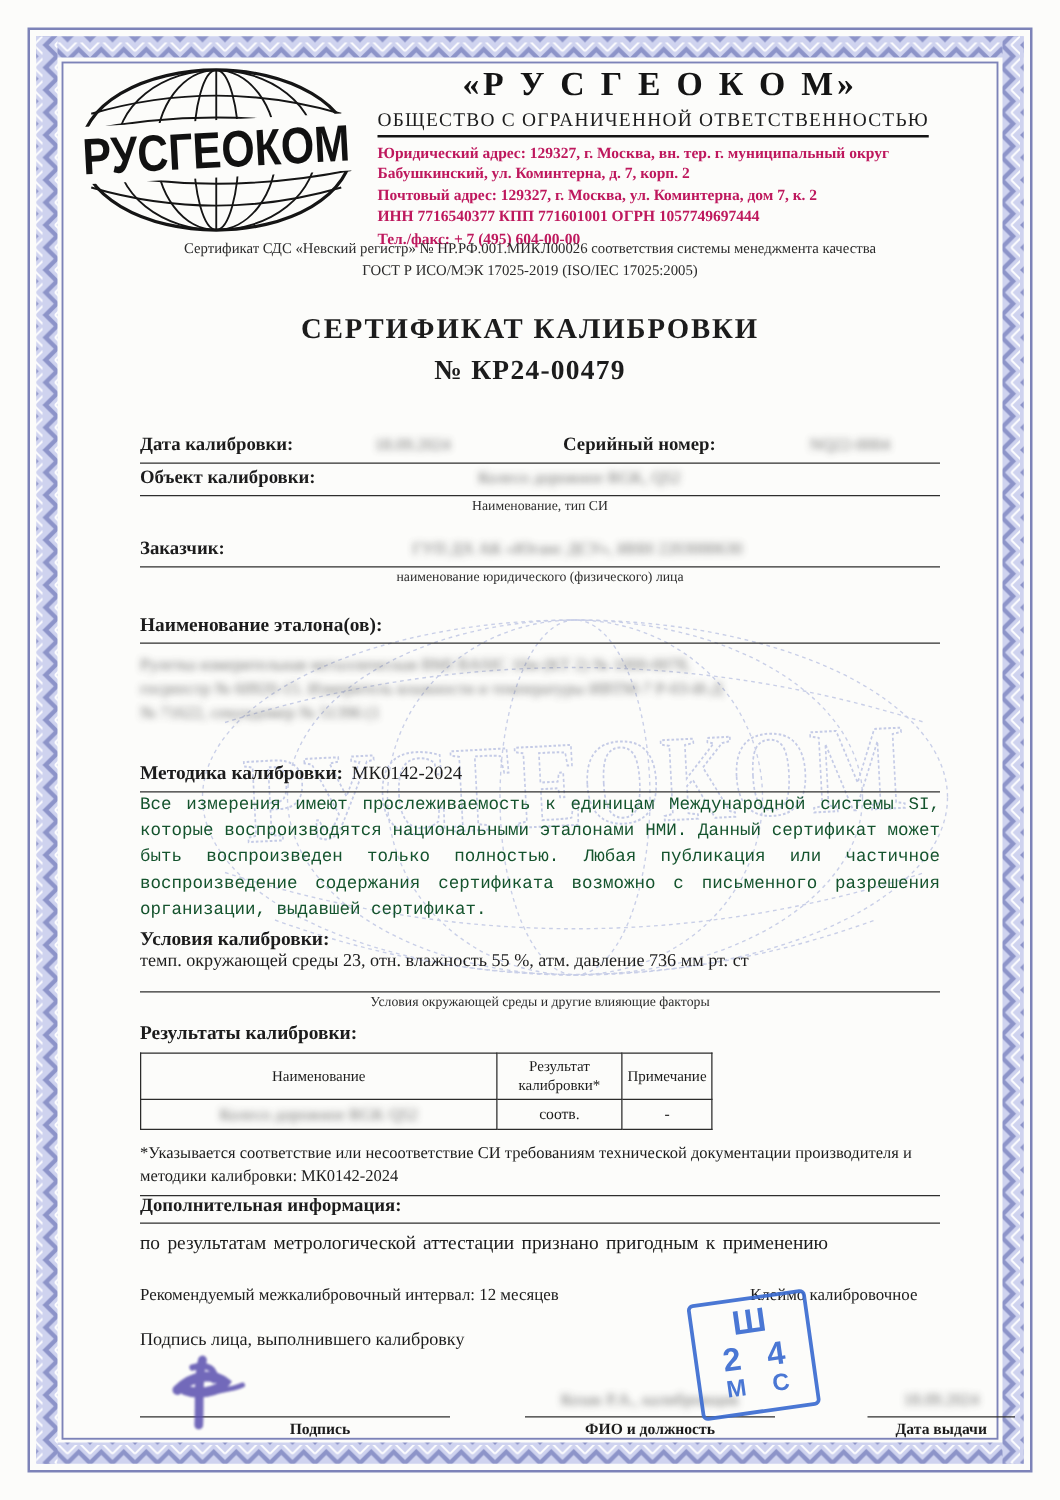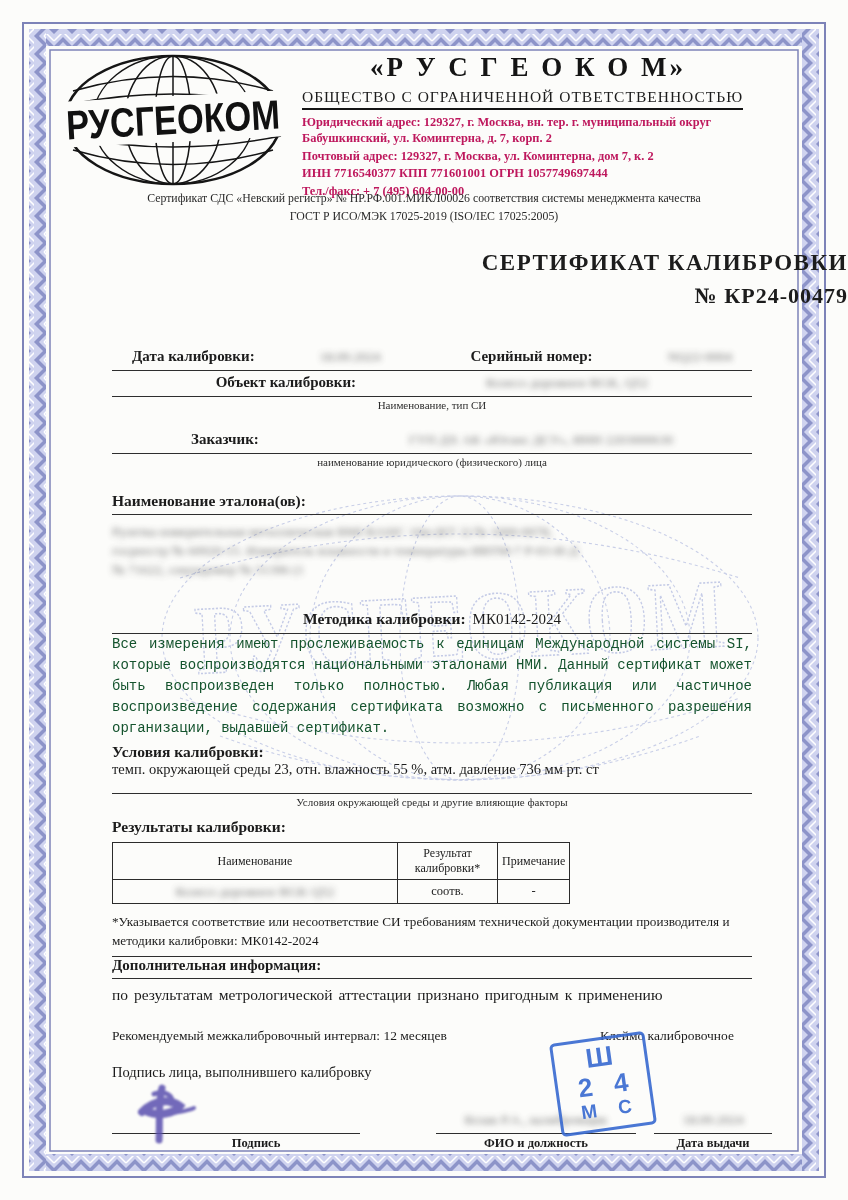--- a/index.html
+++ b/index.html
@@ -23,30 +23,30 @@
     border-bottom:2px solid #141414; padding-bottom:2px; display:inline-block;
   }
   .addr { margin-top:4px; font-size:12.4px; line-height:1.32; color:#be185d;font-weight:bold; }
   .addr div { margin-top:1px; }
   .cert-lines {
     position:absolute; left:85px; top:190px; width:678px; text-align:center;
     font-size:11.8px; line-height:1.5; color:#2a2a2a;
   }
 
   
-  .doc-title { position:absolute; left:0; top:250px; width:848px; text-align:right; }
+  .doc-title { position:absolute; left:0; top:250px; width:848px; text-align:center; }
   .doc-title .t1 { font-size:23px; font-weight:bold; letter-spacing:1.5px; }
   .doc-title .t2 { font-size:22px; font-weight:bold; margin-top:7px; letter-spacing:1px; }
 
   
   .watermark { position:absolute; left:150px; top:478px; opacity:.5; pointer-events:none; }
 
   
   .main { position:absolute; left:112px; top:348px; width:640px; }
-  .rule { border-bottom:1.4px solid #2e2e2e;justify-content:center; }
+  .rule { border-bottom:1.4px solid #2e2e2e; }
   .frow { display:flex; align-items:baseline; padding-bottom:5px; }
   .lbl { font-weight:bold; font-size:15px; white-space:nowrap; }
   .blur-val {
     filter:blur(3px); color:#5a5a5a; opacity:.85; font-size:13.5px; white-space:nowrap;
   }
   .cap { text-align:center; font-size:11px; color:#2d2d2d; margin-top:2px; }
   .sect-head {
     font-weight:bold; font-size:15.5px; padding-bottom:4px;
   }
   .etalon-lines { margin-top:7px; font-size:13.5px; line-height:19px; }
@@ -234,26 +234,26 @@
           <g stroke="#5a4fae" fill="none" stroke-linecap="round" opacity="0.85">
             <path d="M38 6 C34 20 36 38 35 58" stroke-width="7"></path>
             <path d="M18 30 C30 18 46 16 56 24 C50 32 34 34 24 30" stroke-width="8"></path>
             <path d="M30 12 C42 8 50 14 47 22" stroke-width="5"></path>
             <path d="M36 34 C50 30 62 30 70 26" stroke-width="4"></path>
           </g>
         </svg>
         <div class="sig-cap" style="margin-left:40px">Подпись</div>
       </div>
 
-      <div class="sig-col" style="left:324px; width:200px">
+      <div class="sig-col" style="left:308px; width:200px">
         <span class="blur-val">Козак Р.А., калибровщик</span>
         <div class="sig-cap" style="text-align:center">ФИО и должность</div>
       </div>
 
-      <div class="sig-col" style="left:542px; width:118px">
+      <div class="sig-col" style="left:582px; width:118px">
         <span class="blur-val">18.09.2024</span>
         <div class="sig-cap" style="text-align:center">Дата выдачи</div>
       </div>
 
       <div class="stamp">
         <div class="s1">Ш</div>
         <div class="s2">2 4</div>
         <div class="s3">М С</div>
       </div>
 

